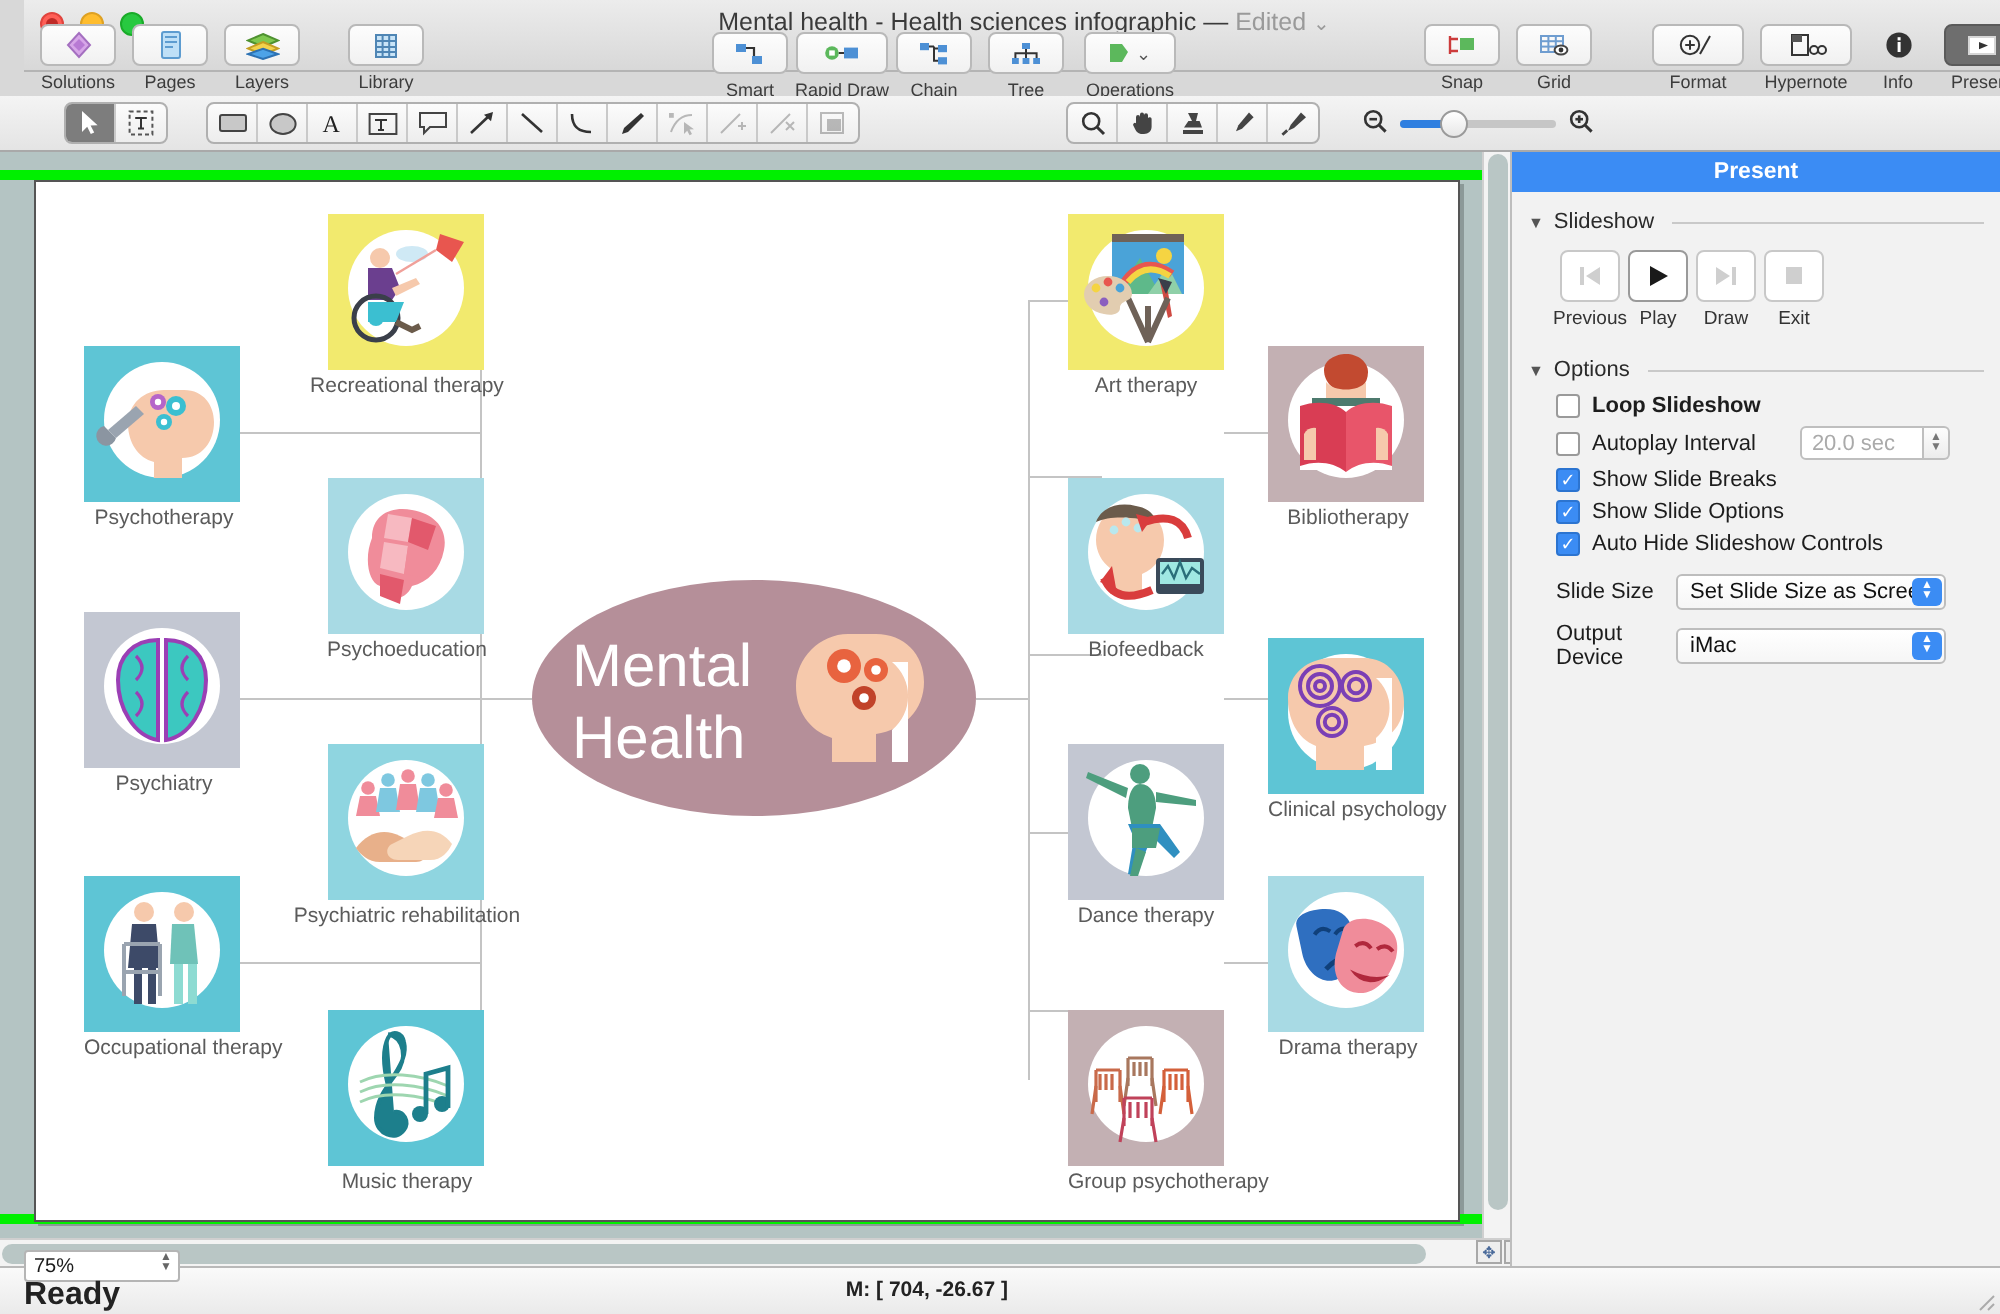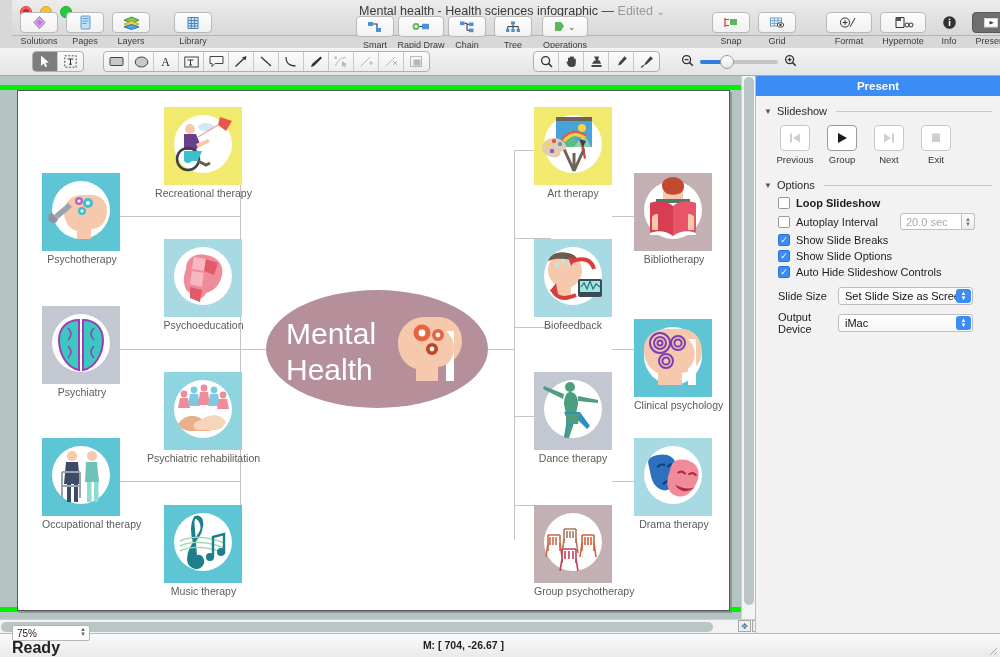--- a/index.html
+++ b/index.html
@@ -111,21 +111,21 @@
   }
   .rtitle{
     height:20px; background:#3b8cf4; color:#fff; font-size:11.5px;
     display:flex;align-items:center;justify-content:center; font-weight:bold;
   }
   .sect{ margin-top:9px; padding:0 8px; }
   .secthead{ display:flex;align-items:center;gap:5px; font-size:11px;color:#2a2a2a; }
   .secthead .tri{ font-size:8px; color:#555; }
   .secthead .rule{ flex:1; height:1px; background:#c9c9c9; margin-left:4px;}
 
-  .navrow{ display:flex; gap:13px; margin:8px 0 0 14px; }
+  .navrow{ display:flex; margin:8px 0 0 14px; }
   .navbtn{ display:flex;flex-direction:column;align-items:center;width:34px; }
   .navbtn .sq{
     width:30px;height:26px;border:1px solid #c8c8c8;border-radius:4px;background:#fff;
     display:flex;align-items:center;justify-content:center;
   }
   .navbtn.active .sq{ border-color:#9a9a9a; }
   .navbtn .nl{ font-size:9.5px;color:#333;margin-top:3px; }
 
   .optrow{ display:flex;align-items:center;gap:6px; margin:4px 0 0 14px; font-size:11px;color:#1d1d1d;}
   .cb{ width:12px;height:12px;border:1px solid #9a9a9a;border-radius:2px;background:#fff;
@@ -854,30 +854,30 @@
               </svg>
           </div>
           <div class="nl">Previous</div>
         </div>
         <div class="navbtn active">
           <div class="sq">
             <svg width="14" height="12" viewBox="0 0 14 12">
                 <polygon points="3,1 3,11 12,6" fill="#1a1a1a"></polygon>
               </svg>
           </div>
-          <div class="nl">Group</div>
+          <div class="nl">Play</div>
         </div>
         <div class="navbtn">
           <div class="sq">
             <svg width="14" height="12" viewBox="0 0 14 12">
                 <polygon points="2,1.5 2,10.5 9,6" fill="#cfcfcf"></polygon>
                 <rect x="10" y="1.5" width="2" height="9" fill="#cfcfcf"></rect>
               </svg>
           </div>
-          <div class="nl">Next</div>
+          <div class="nl">Draw</div>
         </div>
         <div class="navbtn">
           <div class="sq">
             <svg width="14" height="12" viewBox="0 0 14 12">
                 <rect x="3" y="1.5" width="8" height="8.5" fill="#cfcfcf"></rect>
               </svg>
           </div>
           <div class="nl">Exit</div>
         </div>
       </div>

